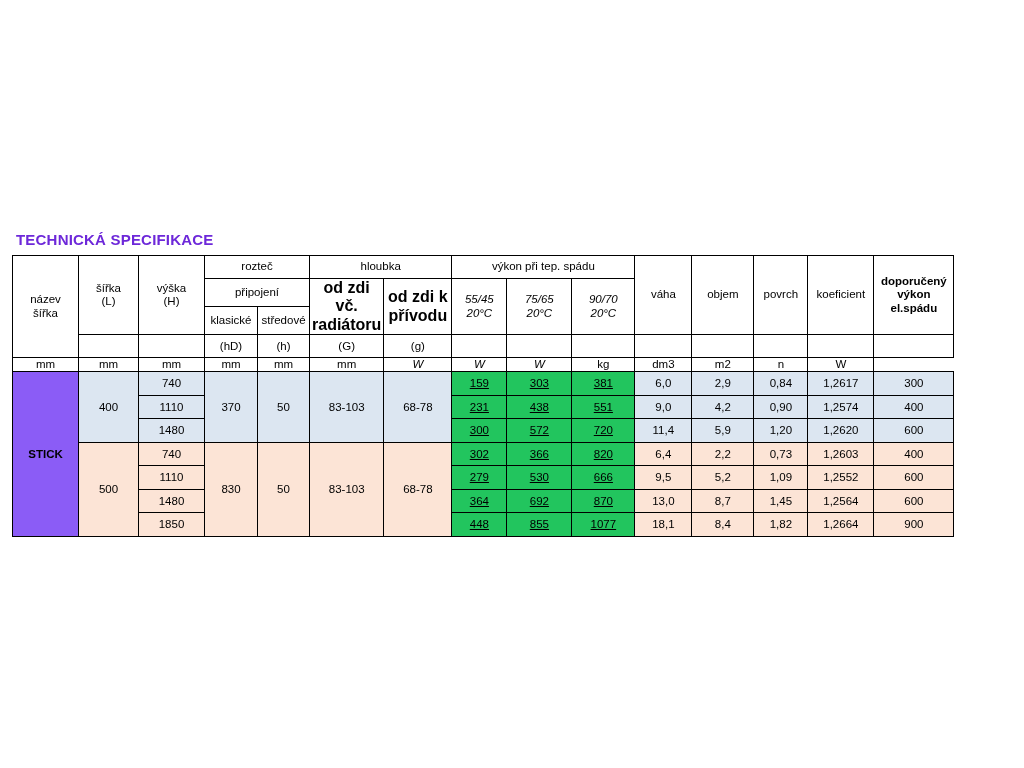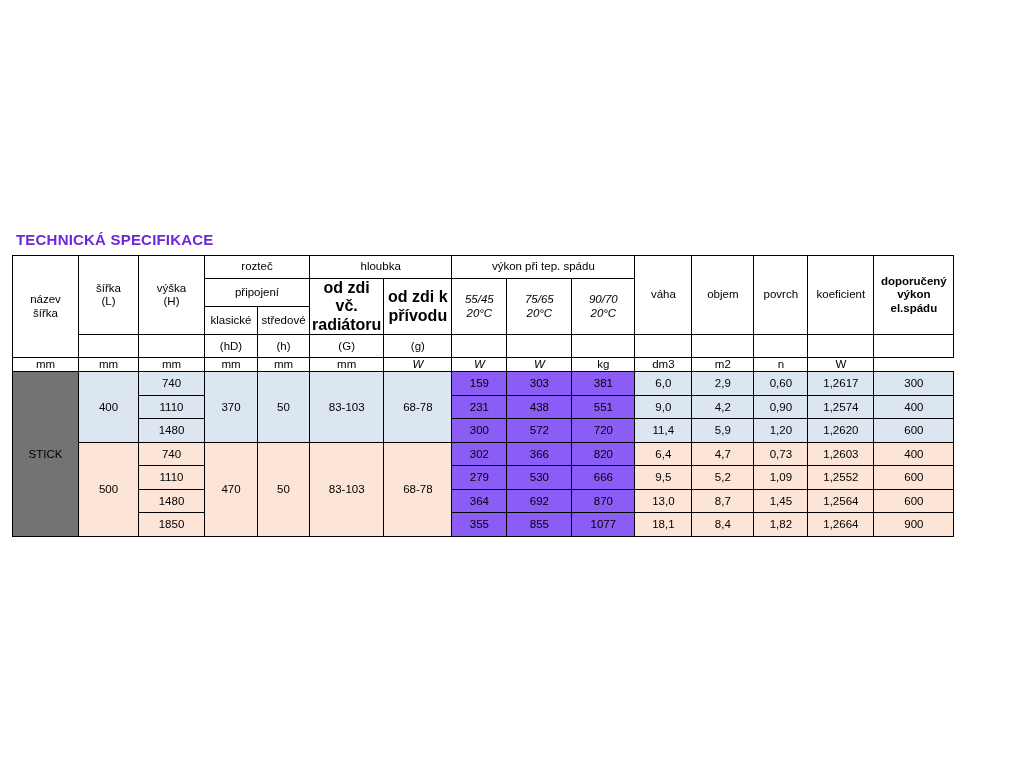--- a/index.html
+++ b/index.html
@@ -49,26 +49,27 @@
   .hdr {
     background: #ffffff;
   }
   .blue {
     background: #dce6f1;
   }
   .peach {
     background: #fce4d6;
   }
   .white {
+    background: #22c55e;
+    text-decoration: underline;
+  }
+  .series-cell {
+    font-weight: bold;
+    font-size: 12px;
     background: #8b5cf6;
-  }
-  .series-cell {
-    font-weight: normal;
-    font-size: 12px;
-    background: #737373;
   }
   .small {
     font-size: 16px;
   }
   .twoline {
     line-height: 1.2;
   }
   .hdr-tall {
     height: 22px;
   }
@@ -205,21 +206,21 @@
       <td class="blue row-h">740</td>
       <td class="blue" rowspan="3">370</td>
       <td class="blue" rowspan="3">50</td>
       <td class="blue" rowspan="3">83-103</td>
       <td class="blue" rowspan="3">68-78</td>
       <td class="white row-h">159</td>
       <td class="white row-h">303</td>
       <td class="white row-h">381</td>
       <td class="blue row-h">6,0</td>
       <td class="blue row-h">2,9</td>
-      <td class="blue row-h">0,60</td>
+      <td class="blue row-h">0,84</td>
       <td class="blue row-h">1,2617</td>
       <td class="blue row-h">300</td>
     </tr>
 
     <tr>
       <td class="blue row-h">1110</td>
       <td class="white row-h">231</td>
       <td class="white row-h">438</td>
       <td class="white row-h">551</td>
       <td class="blue row-h">9,0</td>
@@ -237,29 +238,29 @@
       <td class="blue row-h">11,4</td>
       <td class="blue row-h">5,9</td>
       <td class="blue row-h">1,20</td>
       <td class="blue row-h">1,2620</td>
       <td class="blue row-h">600</td>
     </tr>
 
     <tr>
       <td class="peach" rowspan="4">500</td>
       <td class="peach row-h">740</td>
-      <td class="peach" rowspan="4">470</td>
+      <td class="peach" rowspan="4">830</td>
       <td class="peach" rowspan="4">50</td>
       <td class="peach" rowspan="4">83-103</td>
       <td class="peach" rowspan="4">68-78</td>
       <td class="white row-h">302</td>
       <td class="white row-h">366</td>
       <td class="white row-h">820</td>
       <td class="peach row-h">6,4</td>
-      <td class="peach row-h">4,7</td>
+      <td class="peach row-h">2,2</td>
       <td class="peach row-h">0,73</td>
       <td class="peach row-h">1,2603</td>
       <td class="peach row-h">400</td>
     </tr>
 
     <tr>
       <td class="peach row-h">1110</td>
       <td class="white row-h">279</td>
       <td class="white row-h">530</td>
       <td class="white row-h">666</td>
@@ -277,21 +278,21 @@
       <td class="white row-h">870</td>
       <td class="peach row-h">13,0</td>
       <td class="peach row-h">8,7</td>
       <td class="peach row-h">1,45</td>
       <td class="peach row-h">1,2564</td>
       <td class="peach row-h">600</td>
     </tr>
 
     <tr>
       <td class="peach row-h">1850</td>
-      <td class="white row-h">355</td>
+      <td class="white row-h">448</td>
       <td class="white row-h">855</td>
       <td class="white row-h">1077</td>
       <td class="peach row-h">18,1</td>
       <td class="peach row-h">8,4</td>
       <td class="peach row-h">1,82</td>
       <td class="peach row-h">1,2664</td>
       <td class="peach row-h">900</td>
     </tr>
 
   </tbody>

